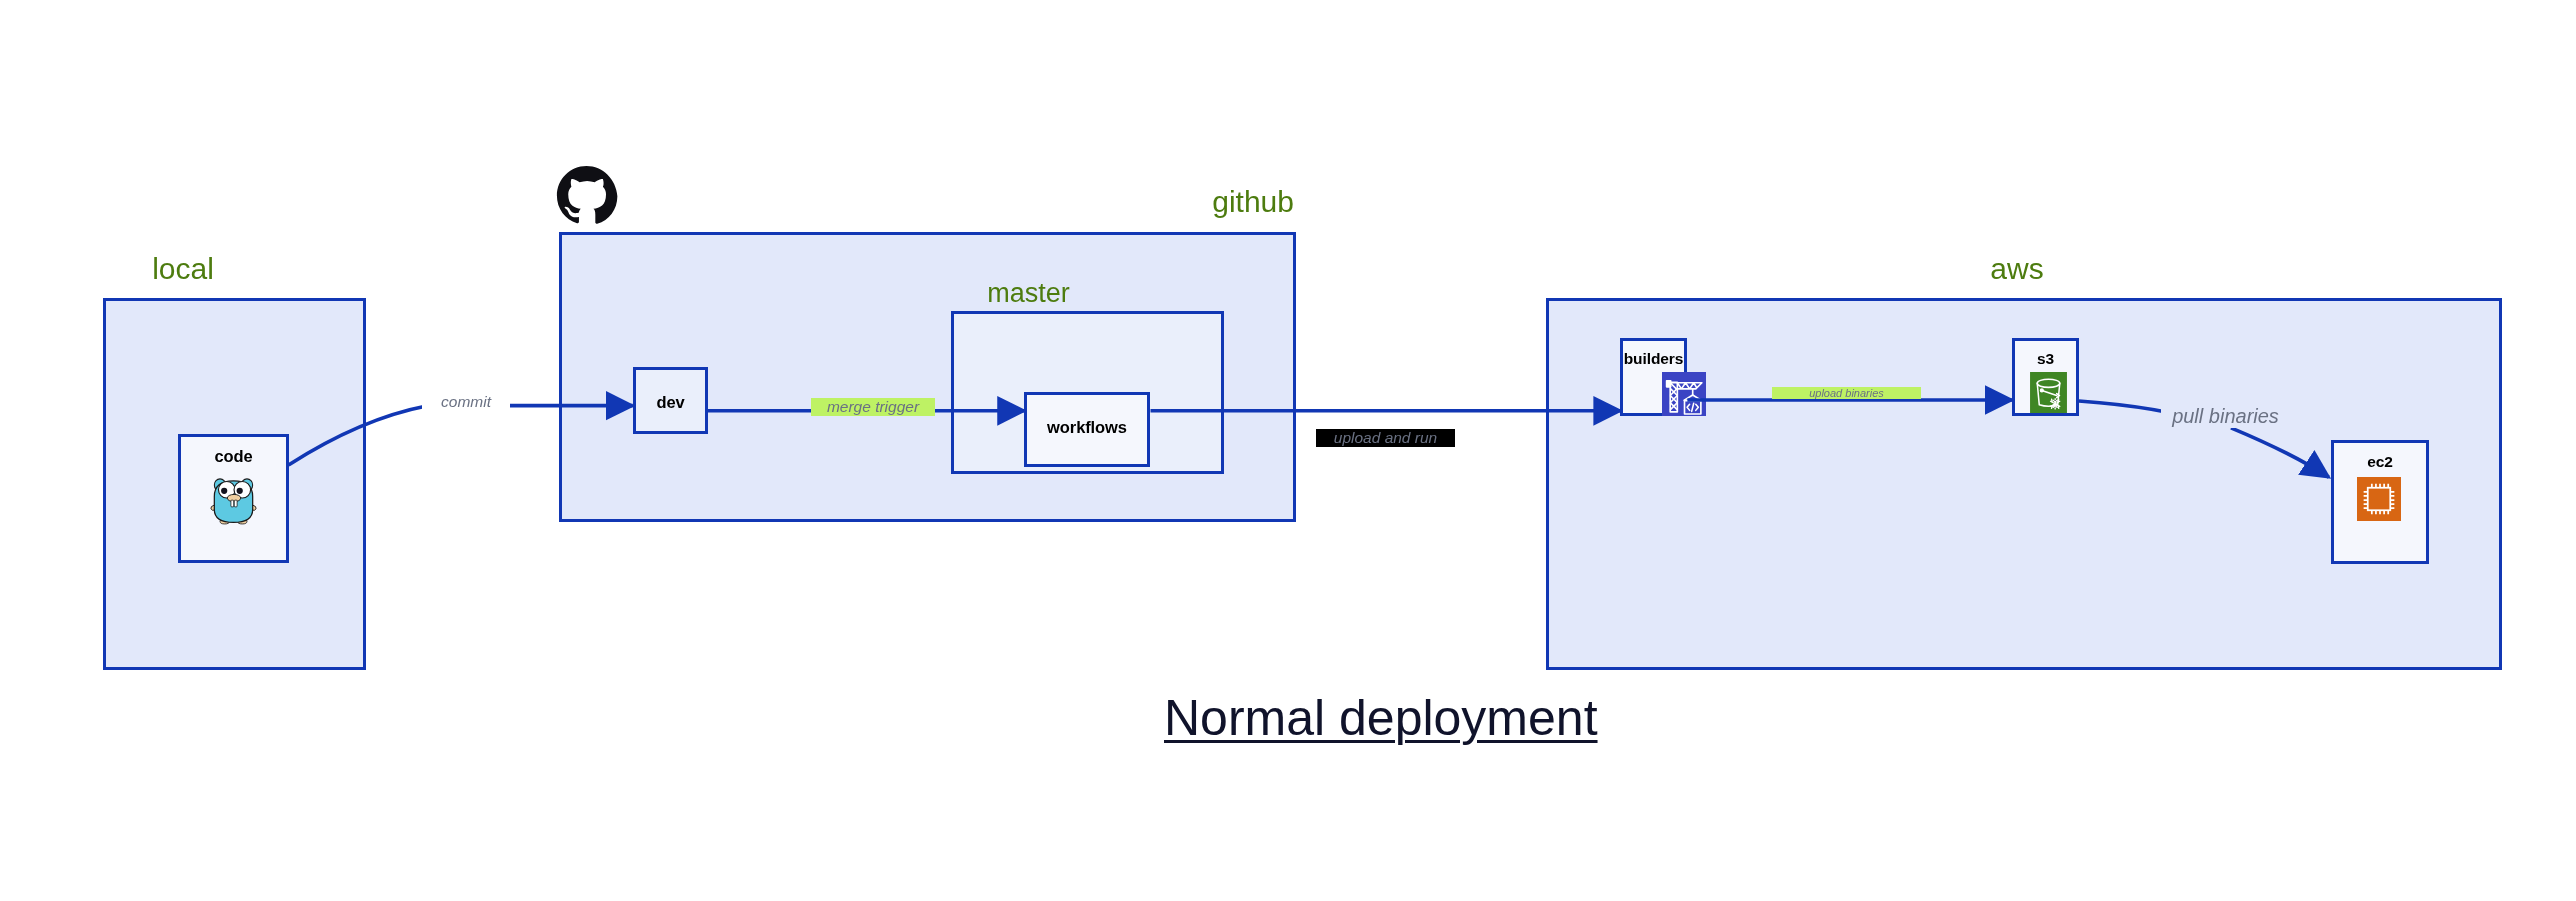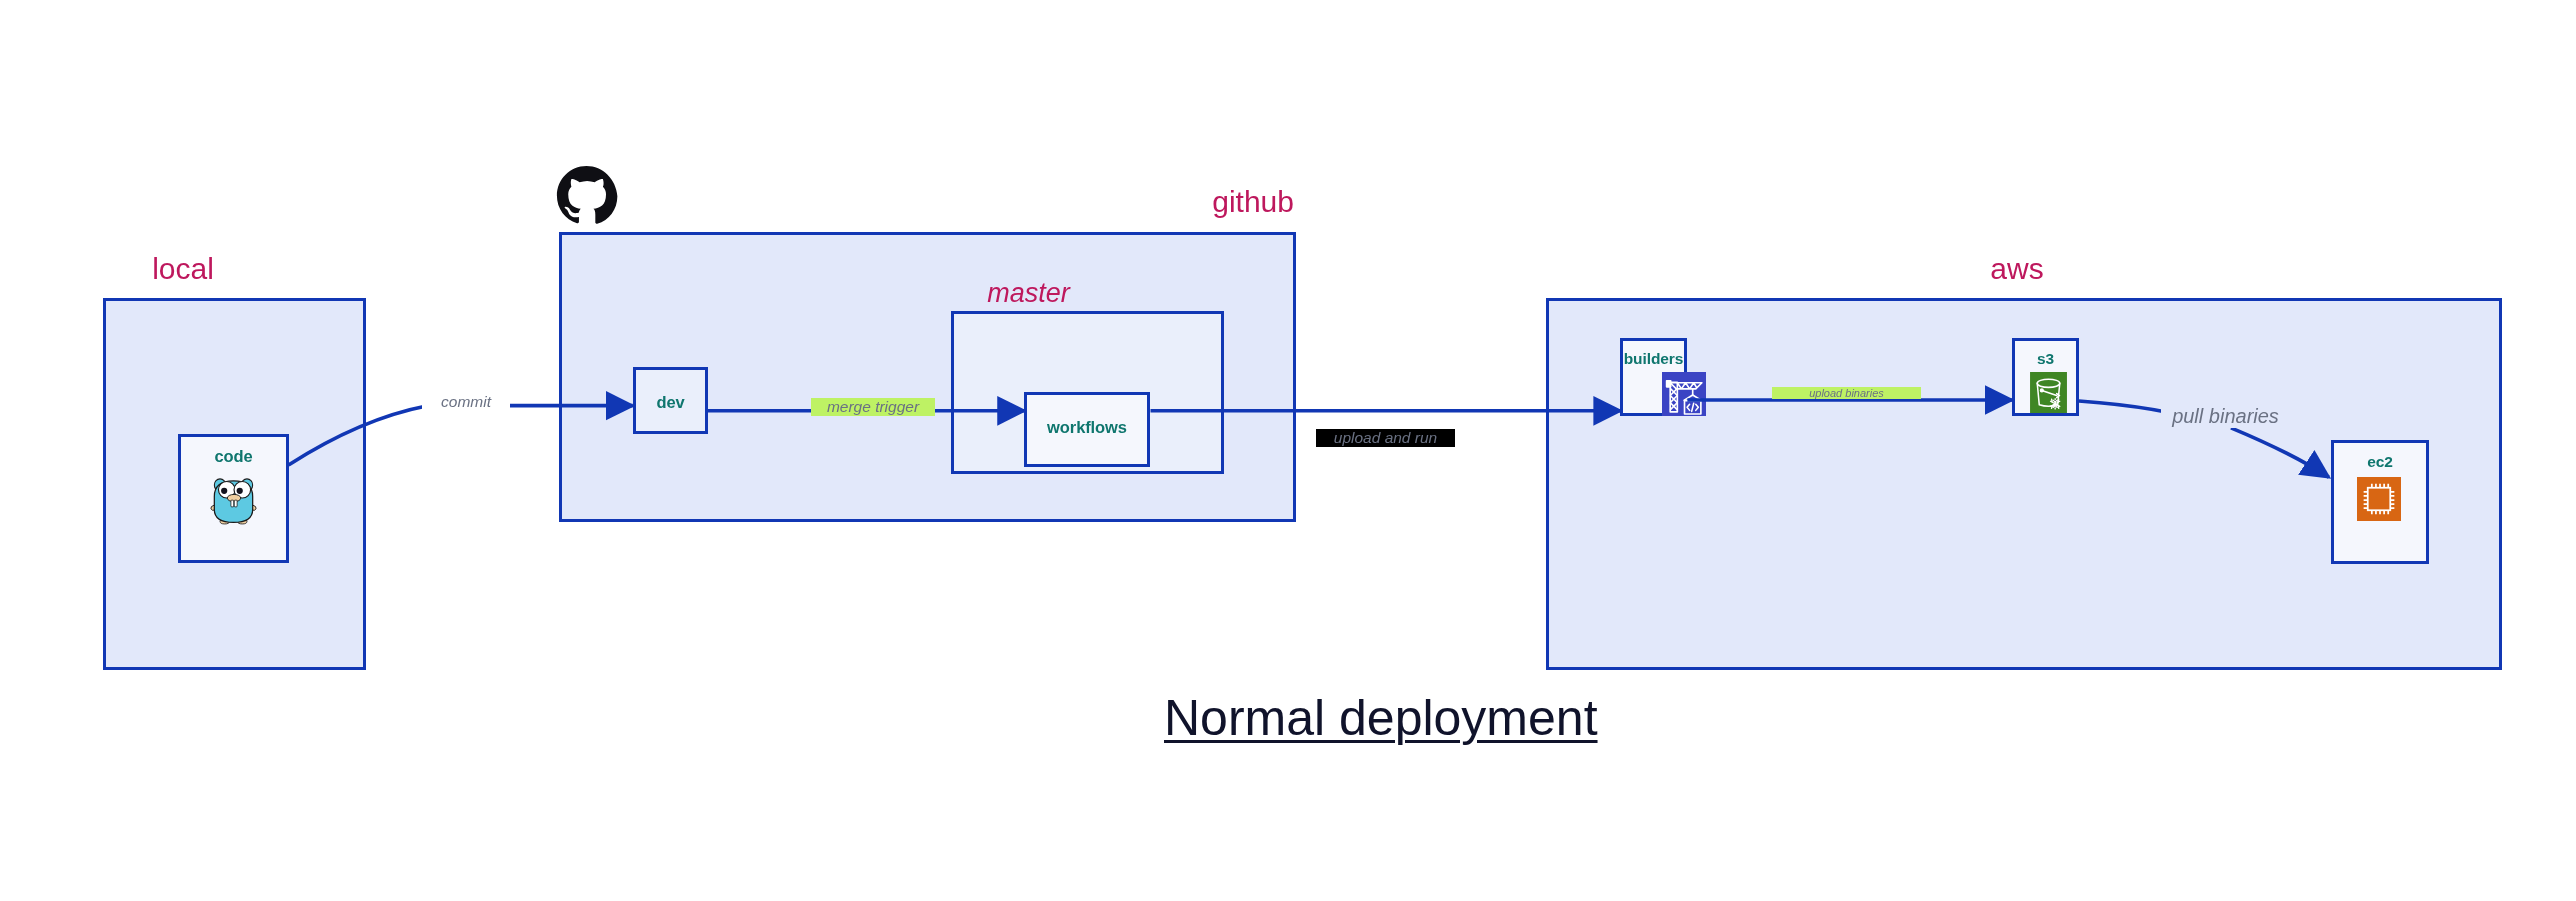--- a/index.html
+++ b/index.html
@@ -24,28 +24,28 @@
     position: absolute;
     box-sizing: border-box;
     border: 3.6px solid #1137b4;
     background: #e2e8fa;
   }
   .node.level2 { background: #eaeffb; }
   .node.level3 { background: #f5f7fd; }
 
   .group-label {
     position: absolute;
-    color: #be185d;
+    color: #4d7c0f;
     font-weight: 400;
     white-space: nowrap;
     text-align: center;
   }
   .node-label {
     position: absolute;
-    color: #0f766e;
+    color: #000000;
     font-weight: 700;
     white-space: nowrap;
     text-align: center;
     letter-spacing: -0.1px;
   }
   .edge-label {
     position: absolute;
     color: #6a7183;
     font-style: italic;
     white-space: nowrap;
@@ -110,21 +110,21 @@
   </div>
 
   <div class="icon-box" style="left:555px; top:164px; width:63px; height:63px;">
     <svg viewBox="0 0 100 100" width="63" height="63" aria-hidden="true">
       <path fill="#0f0f14" d="M50 3C24 3 3 24 3 50c0 21 13 38 32 44 2 0 3-1 3-2v-8c-13 3-16-6-16-6-2-6-5-7-5-7-4-3 0-3 0-3 5 0 7 5 7 5 4 7 11 5 14 4 0-3 2-5 3-6-10-1-20-5-20-23 0-5 2-9 5-12 0-1-2-6 0-12 0 0 4-1 13 5 4-1 8-2 12-2s8 1 12 2c9-6 13-5 13-5 2 6 1 11 0 12 3 3 5 7 5 12 0 18-10 22-20 23 2 1 3 4 3 9v13c0 1 1 2 3 2 19-6 32-23 32-44C97 24 76 3 50 3z"></path>
     </svg>
   </div>
   <div class="group-label" style="left:1139px; top:185px; width:155px; font-size:30px; text-align:right;">github</div>
   <div class="node" style="left:559px; top:232px; width:737px; height:290px;"></div>
 
-  <div class="group-label" style="left:951px; top:278px; width:155px; font-size:27px;font-style:italic;">master</div>
+  <div class="group-label" style="left:951px; top:278px; width:155px; font-size:27px;">master</div>
   <div class="node level2" style="left:951px; top:311px; width:273px; height:163px;"></div>
 
   <div class="node level2" style="left:633px; top:367px; width:75px; height:67px;"></div>
   <div class="node-label" style="left:633px; top:393px; width:75px; font-size:16.5px;">dev</div>
 
   <div class="node level3" style="left:1024px; top:392px; width:126px; height:75px;"></div>
   <div class="node-label" style="left:1024px; top:418px; width:126px; font-size:16.5px;">workflows</div>
 
   <div class="group-label" style="left:1937px; top:252px; width:160px; font-size:30px;">aws</div>
   <div class="node" style="left:1546px; top:298px; width:956px; height:372px;"></div>

